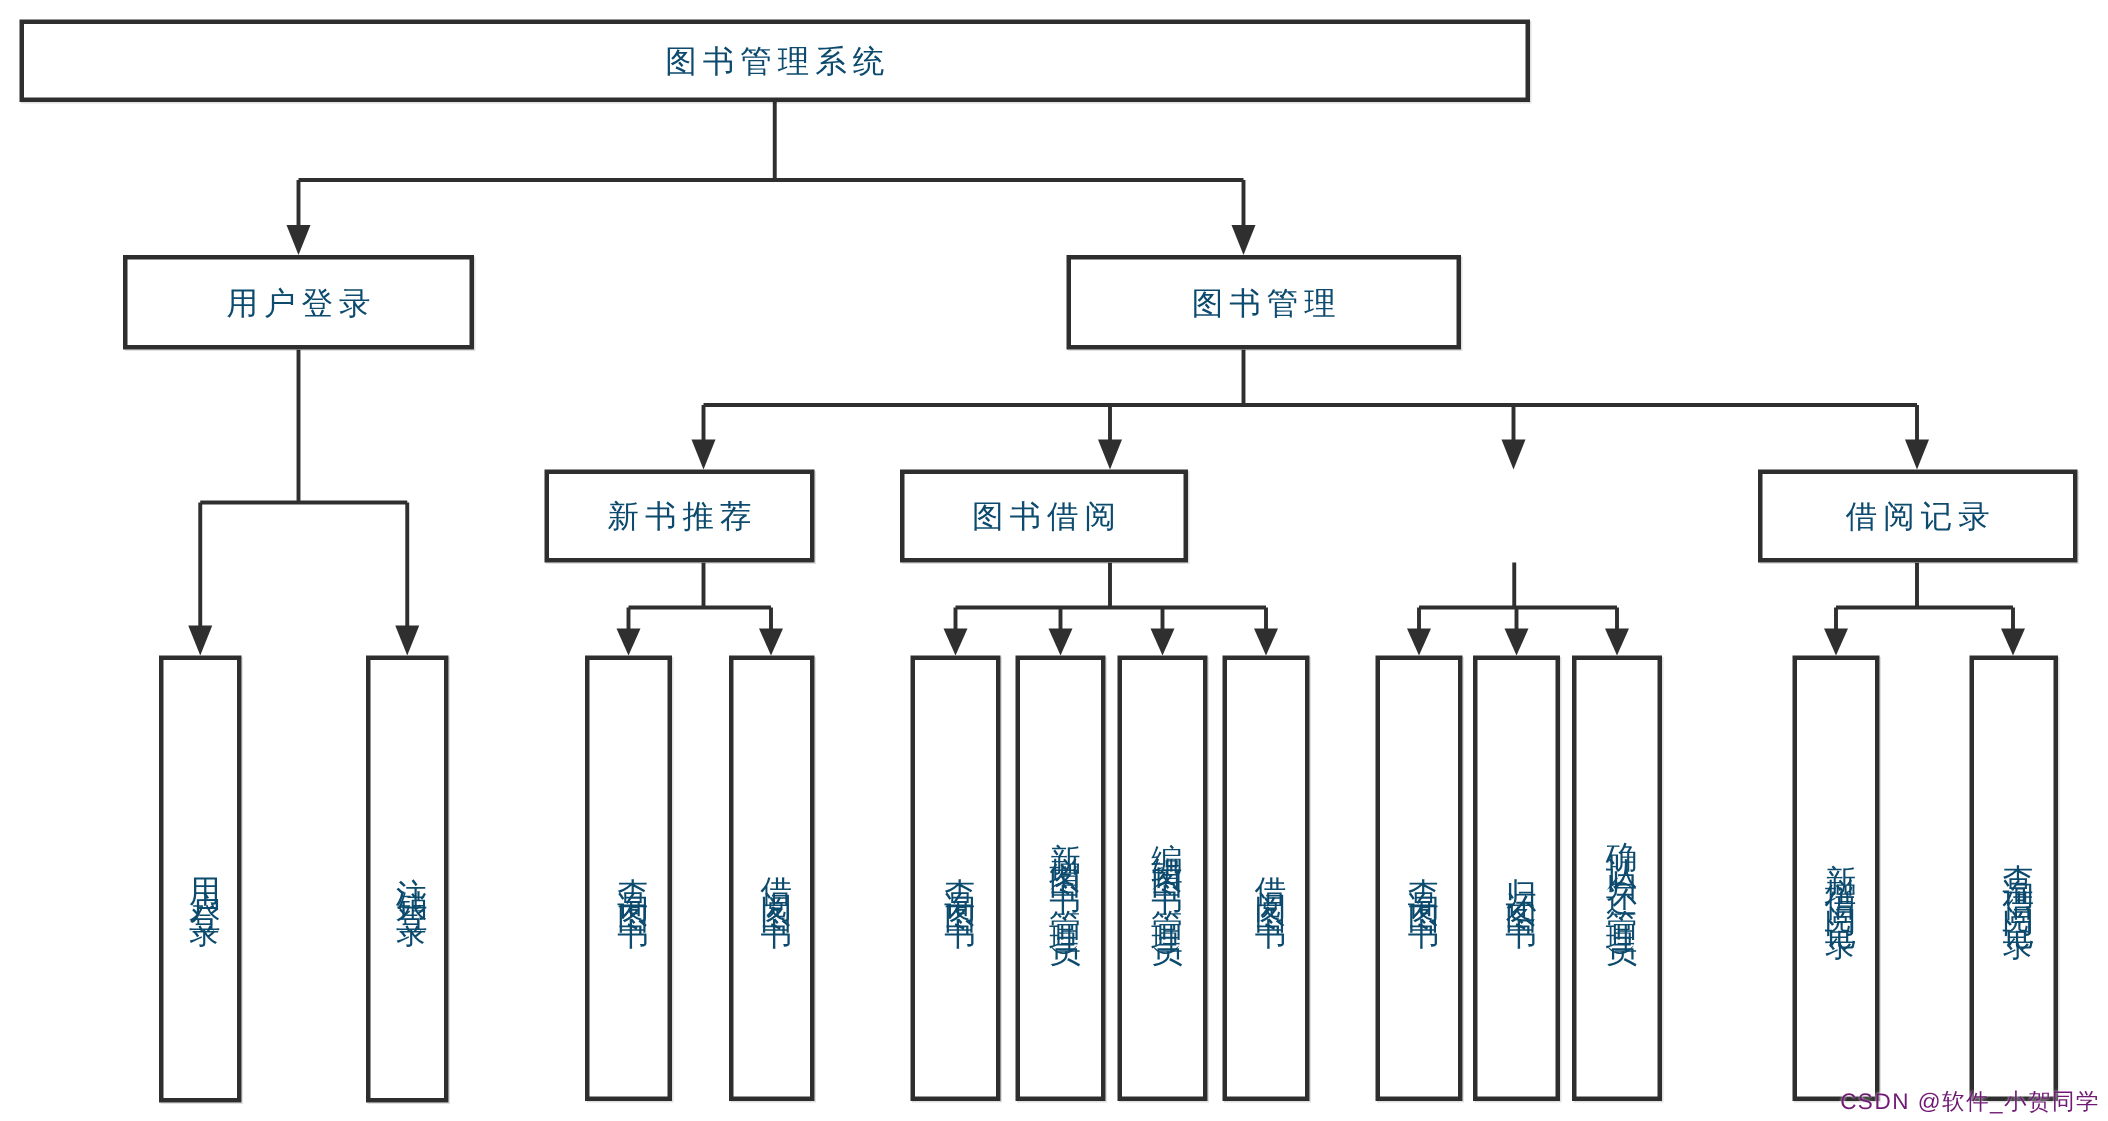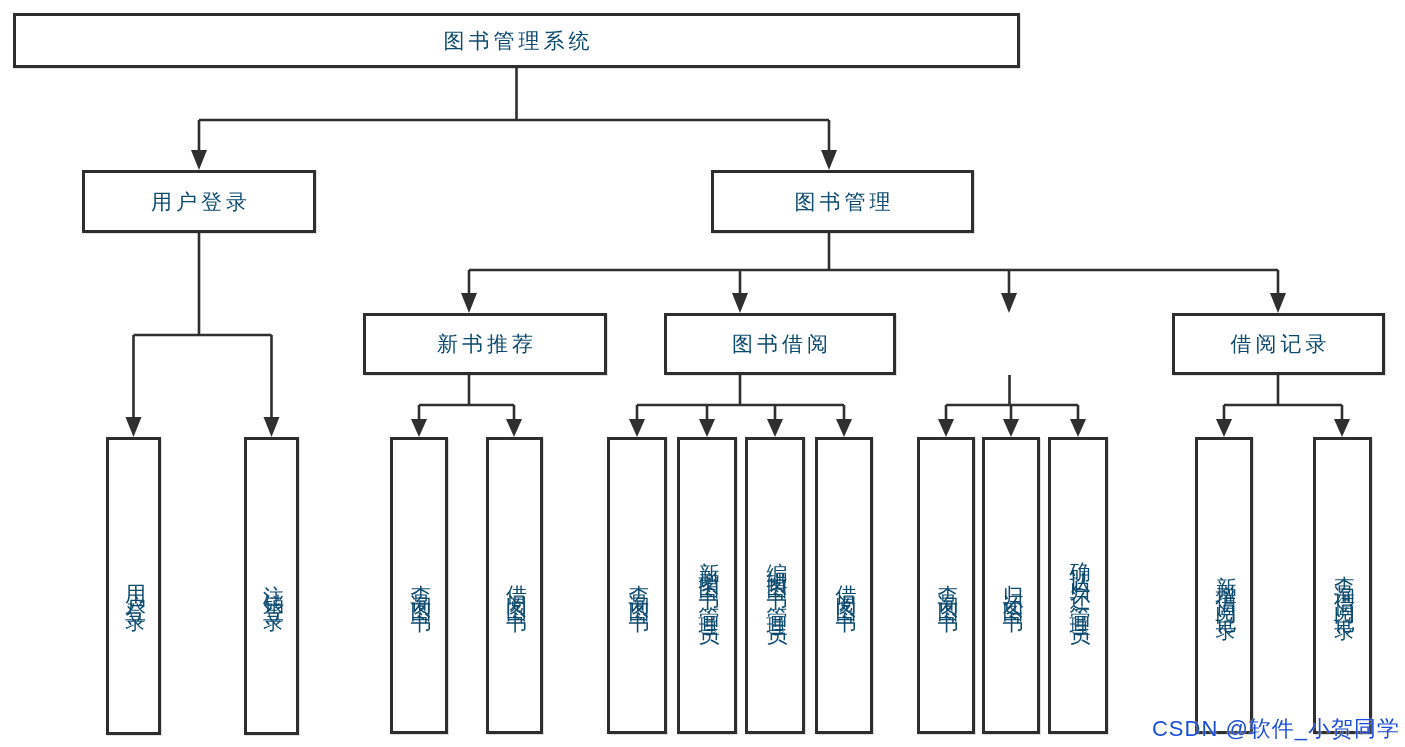--- a/index.html
+++ b/index.html
@@ -14,21 +14,21 @@
     position:absolute;box-sizing:border-box;background:#ffffff;
     border:3px solid #2e2e2e;display:flex;align-items:center;justify-content:center;
     color:#0c4a6e;box-shadow:1px 1px 0 rgba(0,0,0,0.12);font-family:Liberation Mono, monospace;
   }
   .box.h span{font-size:21px;letter-spacing:4px;text-indent:4px;white-space:nowrap;}
   .box.v span{
     writing-mode:vertical-rl;text-orientation:mixed;
     font-size:21px;letter-spacing:9px;line-height:1.05;white-space:nowrap;
   }
   .watermark{
-    position:absolute;right:5px;bottom:3px;font-size:22px;color:#1d4ed8;
+    position:absolute;right:5px;bottom:3px;font-size:15px;color:#701a75;
     letter-spacing:1px;text-shadow:0 0 2px #ffffff;z-index:10;white-space:nowrap;
   }
 </style>
 </head>
 <body>
 
 <div class="stage">
 
   <svg class="wires" viewBox="0 0 1405 747" xmlns="http://www.w3.org/2000/svg">
 
@@ -84,24 +84,24 @@
     <span>图书管理系统</span>
   </div>
 
   <div class="box h" style="left:82px;top:170px;width:234px;height:63px">
     <span>用户登录</span>
   </div>
   <div class="box h" style="left:711px;top:170px;width:263px;height:63px">
     <span>图书管理</span>
   </div>
 
-  <div class="box h" style="left:363px;top:313px;width:244px;height:62px">
+  <div class="box h" style="left:363px;top:313px;width:180px;height:62px">
     <span>新书推荐</span>
   </div>
-  <div class="box h" style="left:664px;top:313px;width:232px;height:62px">
+  <div class="box h" style="left:600px;top:313px;width:192px;height:62px">
     <span>图书借阅</span>
   </div>
   <div class="box h" style="left:1172px;top:313px;width:213px;height:62px">
     <span>借阅记录</span>
   </div>
 
   <div class="box v" style="left:106px;top:437px;width:55px;height:298px">
     <span>用户登录</span>
   </div>
   <div class="box v" style="left:244px;top:437px;width:55px;height:298px">

